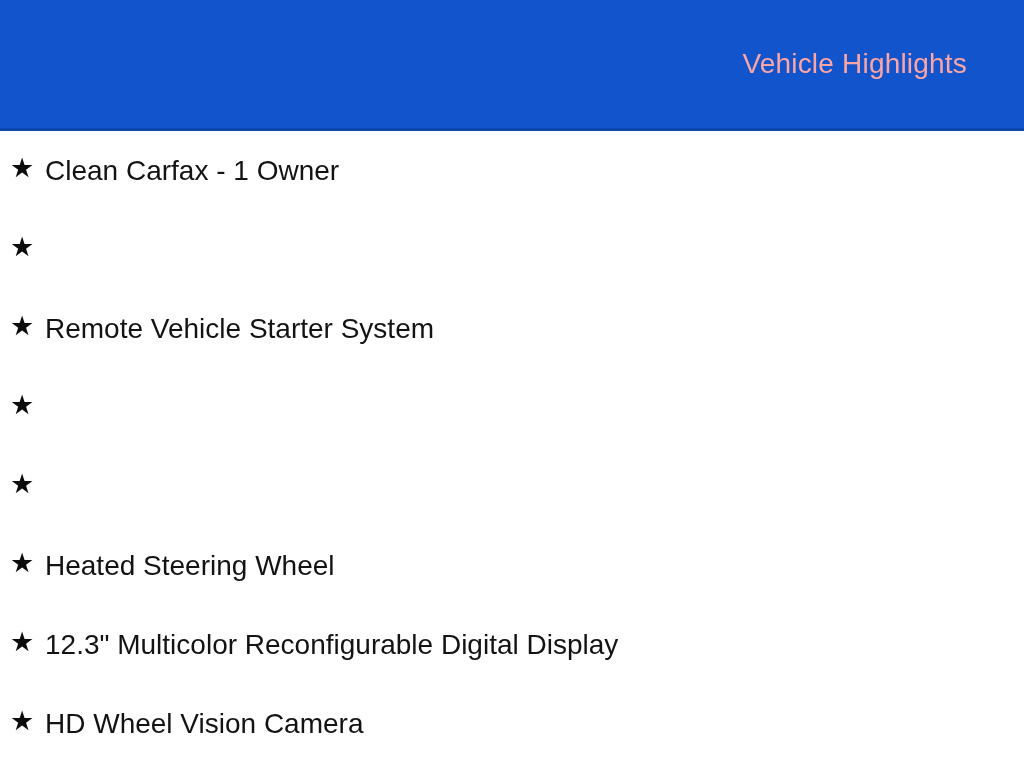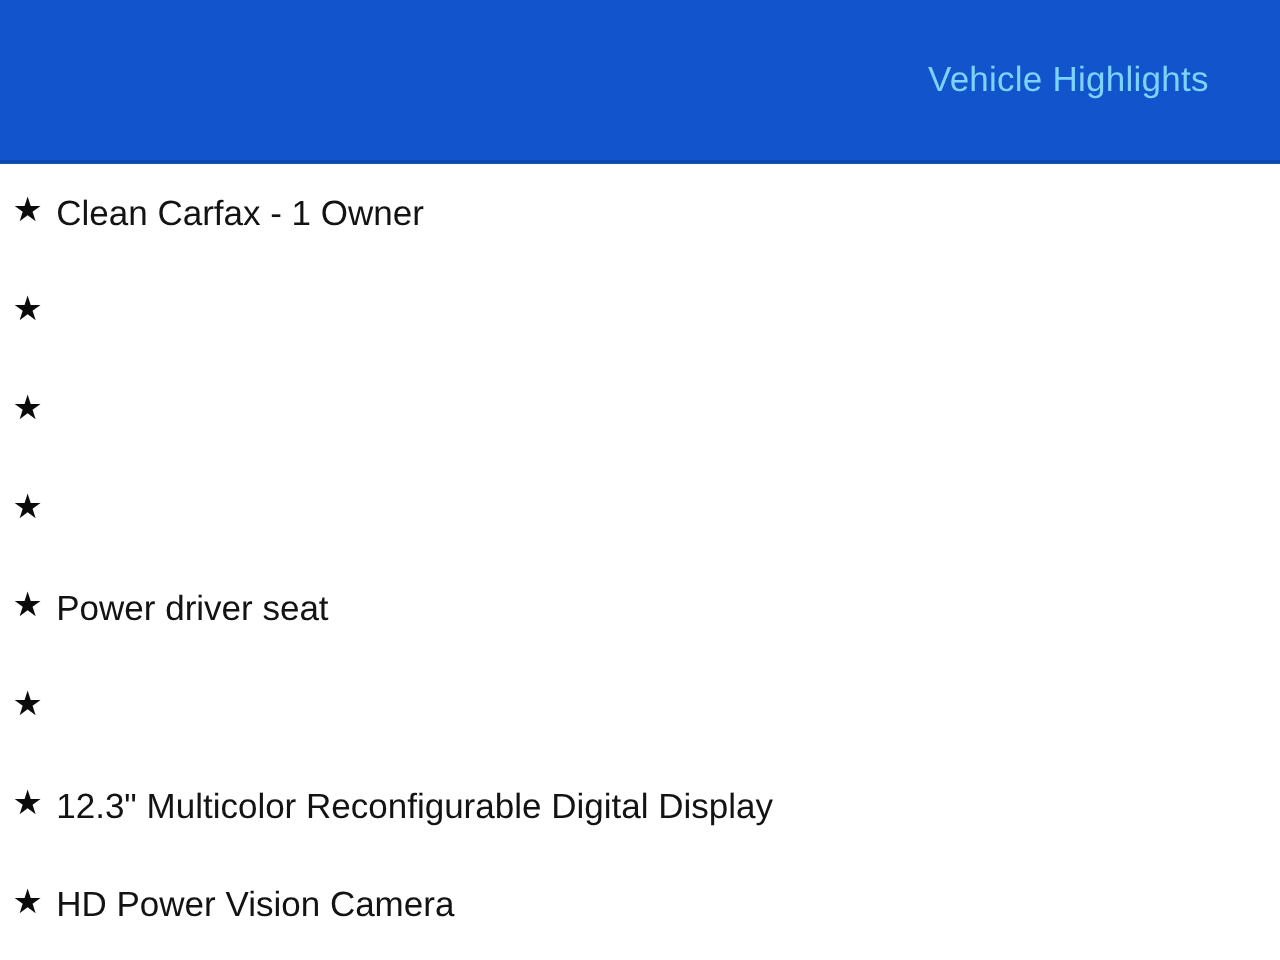--- a/index.html
+++ b/index.html
@@ -14,21 +14,21 @@
     width: 100%;
     height: 131px;
     background: #1254cb;
     border-bottom: 3px solid #0e47ae;
     display: flex;
     align-items: center;
     justify-content: flex-end;
     padding-right: 57px;
   }
   .header-title {
-    color: #7dd3fc;
+    color: #fca5a5;
     font-size: 28px;
     font-weight: 400;
     letter-spacing: 0.2px;
   }
   .highlights-list {
     list-style: none;
     width: 100%;
   }
   .item {
     height: 79px;
@@ -64,37 +64,38 @@
     <span class="star">★</span>
     <span class="label">Clean Carfax - 1 Owner</span>
   </li>
 
   <li class="item">
     <span class="star">★</span>
   </li>
 
   <li class="item">
     <span class="star">★</span>
+    <span class="label">Remote Vehicle Starter System</span>
   </li>
 
   <li class="item">
     <span class="star">★</span>
   </li>
 
   <li class="item">
     <span class="star">★</span>
-    <span class="label">Power driver seat</span>
   </li>
 
   <li class="item">
     <span class="star">★</span>
+    <span class="label">Heated Steering Wheel</span>
   </li>
 
   <li class="item">
     <span class="star">★</span>
     <span class="label">12.3" Multicolor Reconfigurable Digital Display</span>
   </li>
 
   <li class="item">
     <span class="star">★</span>
-    <span class="label">HD Power Vision Camera</span>
+    <span class="label">HD Wheel Vision Camera</span>
   </li>
 </ul>
 
 </body></html>

